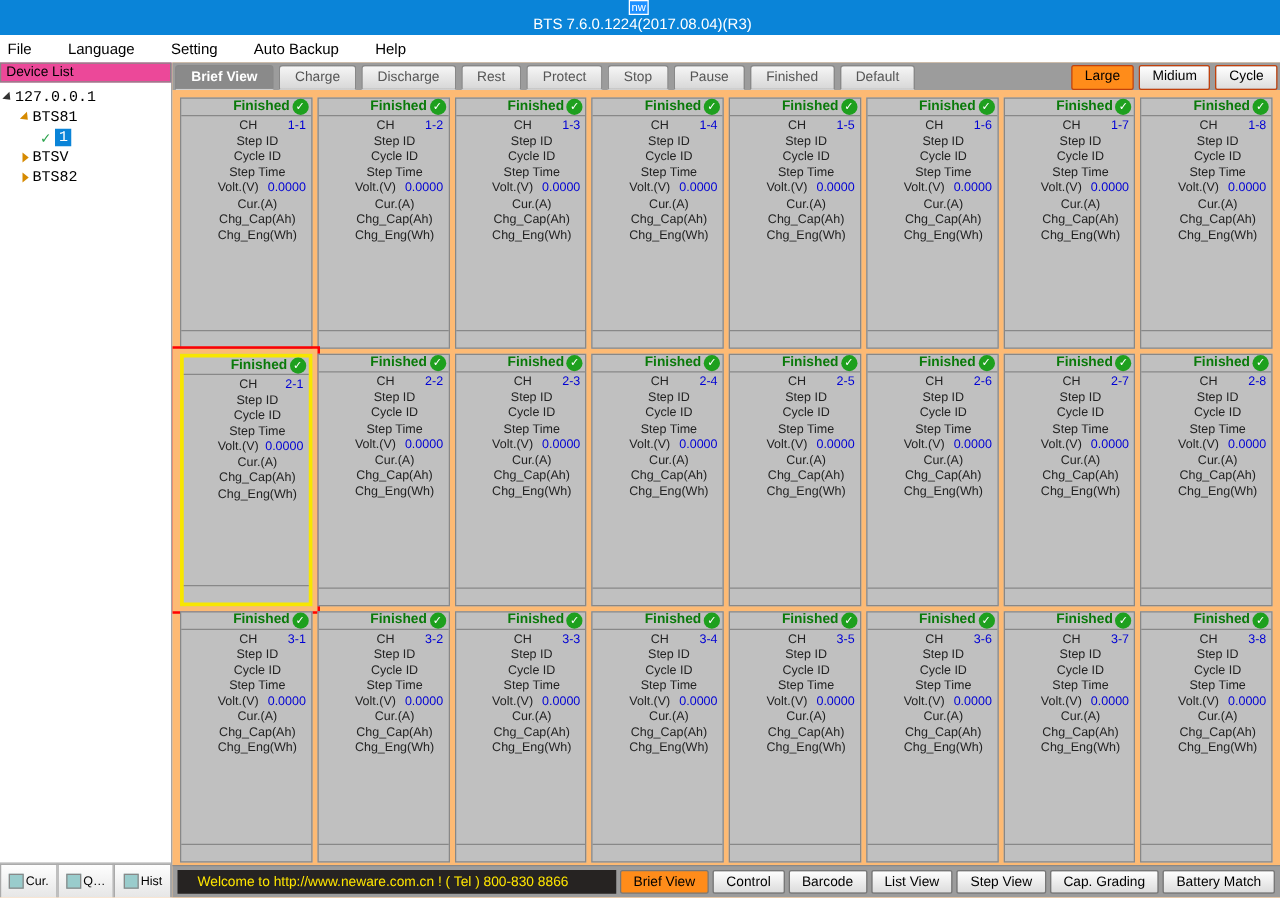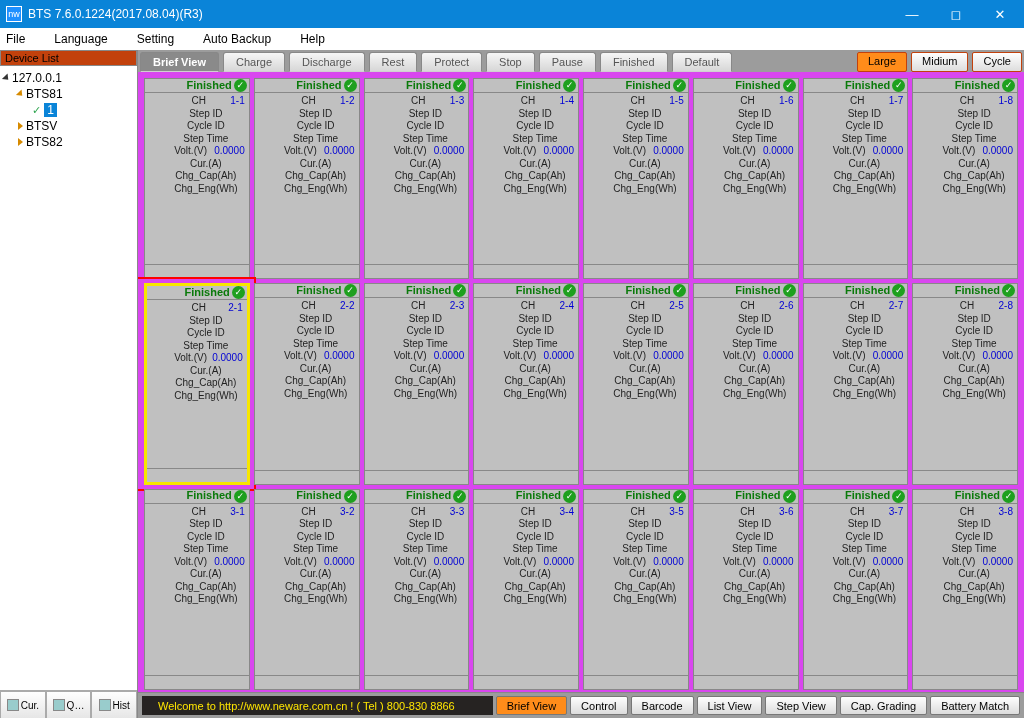--- a/index.html
+++ b/index.html
@@ -15,20 +15,21 @@
 }
 
 
 .titlebar {
   background: #0a84d8;
   color: #fff;
   height: 28px;
   display: flex;
   align-items: center;
   padding: 0 2px 0 6px;
+  flex-direction: column;
 }
 .titlebar .app-icon {
   width: 16px; height: 16px;
   background: #1e90ff;
   border: 1px solid #fff;
   margin-right: 6px;
   display: inline-flex; align-items: center; justify-content: center;
   font-size: 9px; color: #fff;
 }
 .titlebar .title { flex: 1; font-size: 12px; }
@@ -59,21 +60,21 @@
 
 .sidebar {
   width: 138px;
   border-right: 1px solid #888;
   display: flex;
   flex-direction: column;
   background: #fff;
 }
 .sidebar-header {
   border: 1px solid #888;
-  background: #c2410c;
+  background: #ec4899;
   font-family: "MS Sans Serif", Tahoma, sans-serif;
   font-size: 11px;
   padding: 1px 4px;
 }
 .tree {
   flex: 1;
   padding: 4px 4px;
   font-size: 12px;
   overflow: auto;
 }
@@ -82,42 +83,42 @@
 .tri {
   display: inline-block; width: 0; height: 0; margin-right: 3px;
   border-left: 5px solid #333;
   border-top: 4px solid transparent;
   border-bottom: 4px solid transparent;
   transform: rotate(45deg);
 }
 .tri.closed { transform: none; border-left-color: #d68a00; }
 .tri.orange { border-left-color: #d68a00; }
 .check { color: #2da44e; margin-right: 3px; font-size: 11px; }
-.tree-label { white-space: nowrap; }
+.tree-label { white-space: nowrap; font-family: Liberation Mono, monospace; }
 .tree-label.sel { background: #0a84d8; color: #fff; padding: 0 3px; }
 
 .sidebar-tabs {
   display: flex;
   border-top: 1px solid #aaa;
   height: 28px;
 }
 .stab {
   flex: 1; display: flex; align-items: center; justify-content: center;
   border: 1px solid #aaa; border-bottom: none;
   background: linear-gradient(#fefefe,#e6e6e6);
   font-size: 10px; gap: 2px;
 }
 .stab .ico { width: 12px; height: 12px; background: #9cc; border: 1px solid #888; }
 
 
 .content {
   flex: 1;
   display: flex;
   flex-direction: column;
-  background: #d946ef;
+  background: #fdba74;
   min-width: 0;
 }
 
 
 .toptabs {
   display: flex;
   align-items: stretch;
   height: 22px;
   background: #9c9c9c;
   padding: 2px 2px 0 2px;

